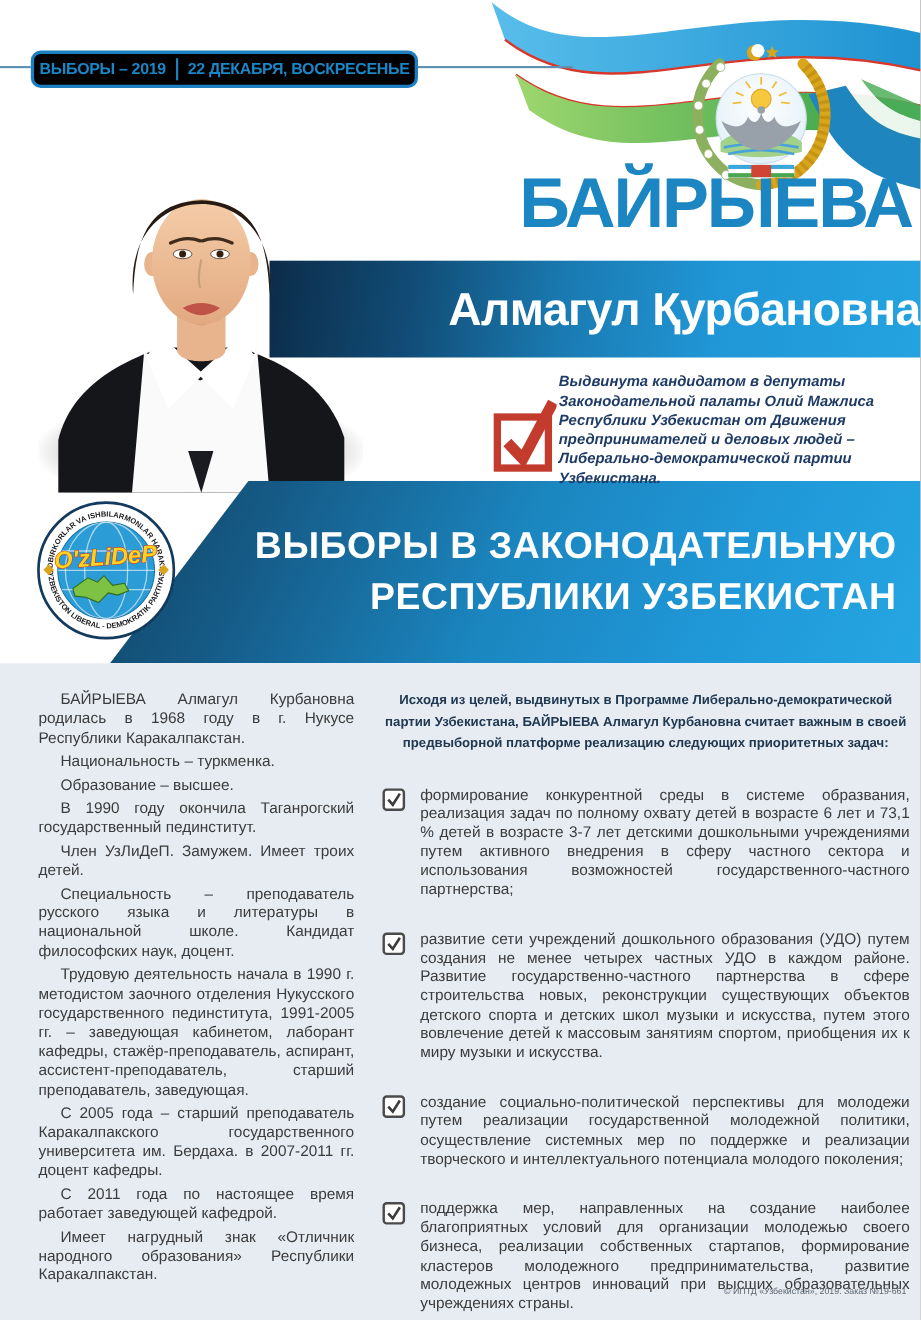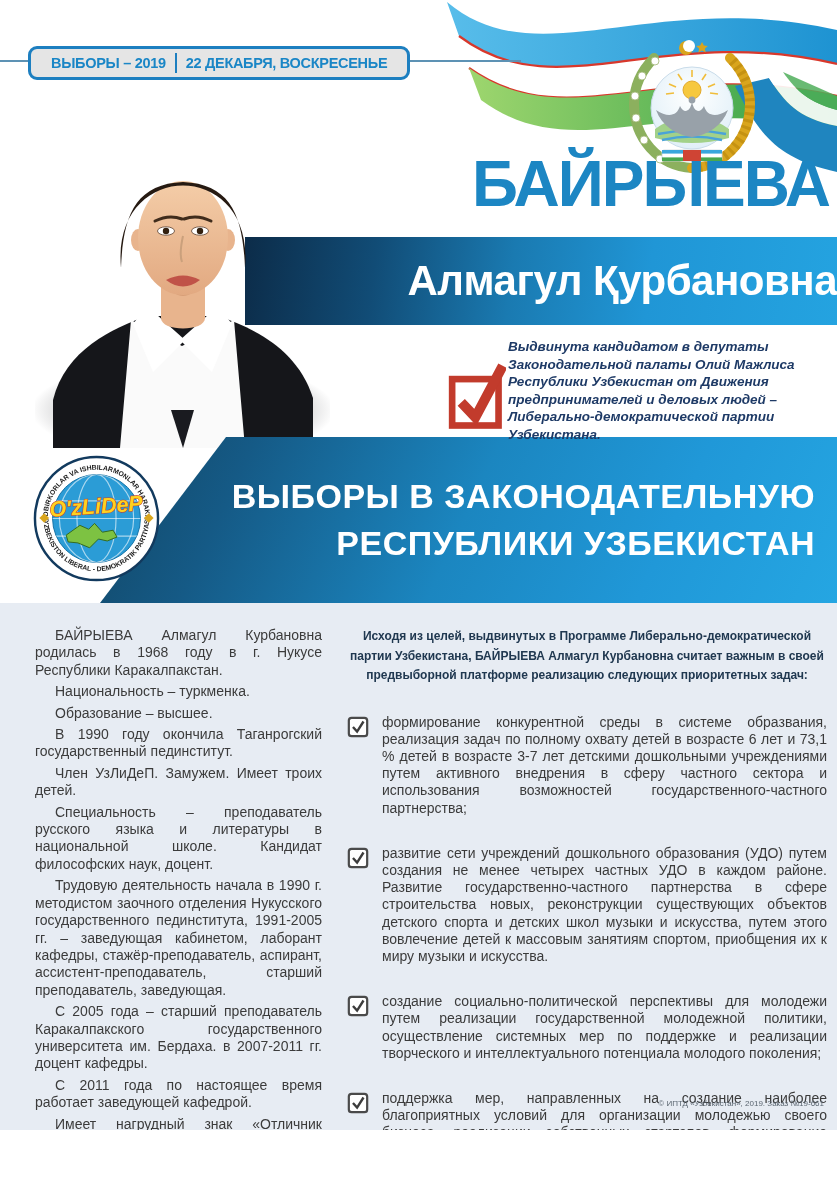--- a/index.html
+++ b/index.html
@@ -1,22 +1,22 @@
 <!DOCTYPE html>
 <html lang="ru"><head>
 <meta charset="utf-8">
 <style>
   html,body{margin:0;padding:0;background:#888;}
   .page{position:relative;width:837px;height:1200px;background:#fff;overflow:hidden;
         font-family:"Liberation Sans","DejaVu Sans",sans-serif;margin:0 auto;}
 
   
   .badge{position:absolute;left:28px;top:46px;height:26px;display:flex;align-items:center;gap:9px;
-         padding:1px 20px;border:3px solid #1d7fc0;border-radius:9px;color:#1a86c6;font-weight:bold;
-         font-size:14.5px;letter-spacing:-0.3px;background:#e5e5e5;z-index:6;white-space:nowrap;}
+         padding:1px 5px;border:3px solid #1d7fc0;border-radius:9px;color:#1a86c6;font-weight:bold;
+         font-size:14.5px;letter-spacing:-0.3px;background:#000000;z-index:6;white-space:nowrap;}
   .badge .sep{width:2px;align-self:stretch;background:#1d7fc0;margin:3px 0;}
   .rule{position:absolute;height:2px;background:#5d92b4;top:60px;z-index:5;}
   .rule-left{left:0;width:28px;}
   .rule-right{left:341px;width:180px;}
 
   
   .flag{position:absolute;right:0;top:0;width:420px;height:185px;z-index:0;}
   .emblem{position:absolute;left:622px;top:34px;width:140px;height:140px;z-index:2;}
 
   
@@ -36,21 +36,21 @@
   
   .banner{position:absolute;left:0;top:437px;width:837px;height:166px;z-index:2;
           clip-path:polygon(226px 0,837px 0,837px 166px,100px 166px);
           background:linear-gradient(115deg,#0f3950 0%,#155a86 28%,#1b86c0 55%,#2098d8 78%,#25a6e2 100%);
           display:flex;flex-direction:column;justify-content:center;align-items:flex-end;
           padding-right:22px;box-sizing:border-box;}
   .banner .line{color:#fff;font-weight:bold;font-size:34px;line-height:47px;letter-spacing:0.5px;text-align:right;}
   .plogo{position:absolute;left:33px;top:455px;width:127px;height:127px;z-index:4;}
 
   
-  .content{position:absolute;top:603px;left:0;width:837px;height:527px;background:#e7ecf3;overflow:hidden;}
+  .content{position:absolute;top:603px;left:0;width:837px;height:597px;background:#e7ecf3;overflow:hidden;}
   .col-left{position:absolute;left:35px;top:24px;width:287px;}
   .bio-p{margin:0 0 4px;font-size:14px;line-height:17.4px;color:#3b3b3b;text-align:justify;text-indent:20px;}
   .col-right{position:absolute;left:347px;top:24px;width:480px;}
   .intro{margin:0 0 15px;font-weight:bold;font-size:12px;line-height:19.5px;text-align:center;color:#203850;}
   .item{display:flex;gap:13px;margin-bottom:11px;margin-top:28px;}
   .cb{flex:0 0 22px;height:22px;margin-top:2px;}
   .item p{margin:0;font-size:14px;line-height:17.2px;color:#3b3b3b;text-align:justify;}
   .registration{margin:13px 0 0;font-size:14px;line-height:18px;color:#3b3b3b;text-align:justify;text-indent:22px;}
   .imprint{position:absolute;right:13px;bottom:22px;font-size:8px;color:#5a6570;}
 </style>

